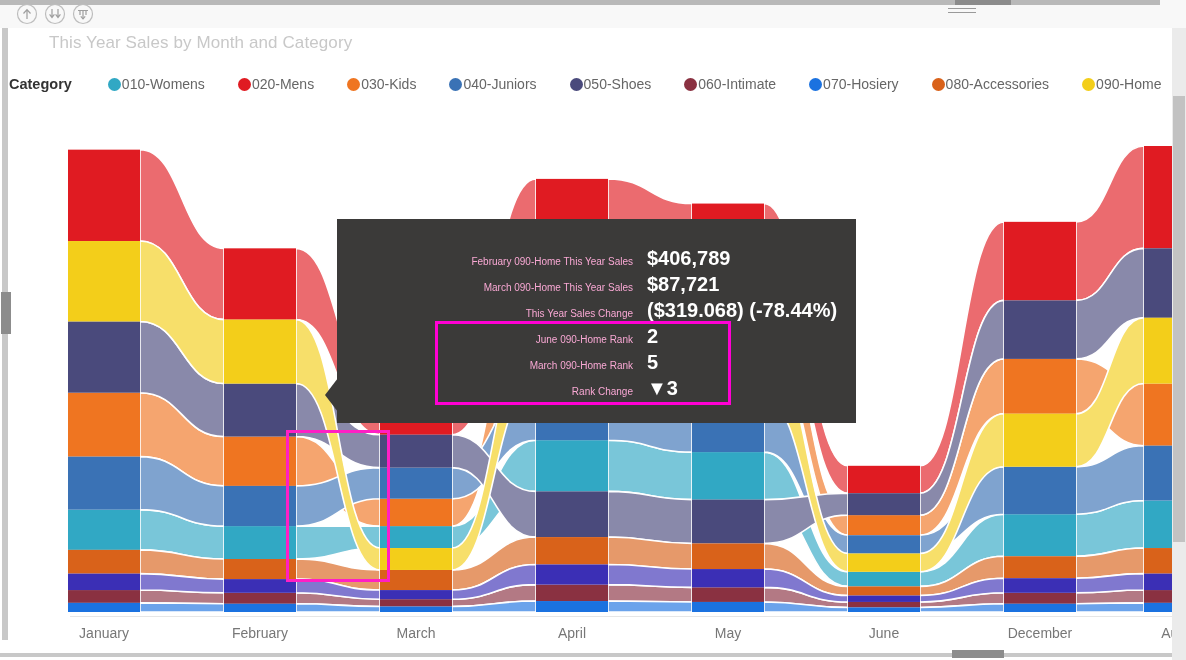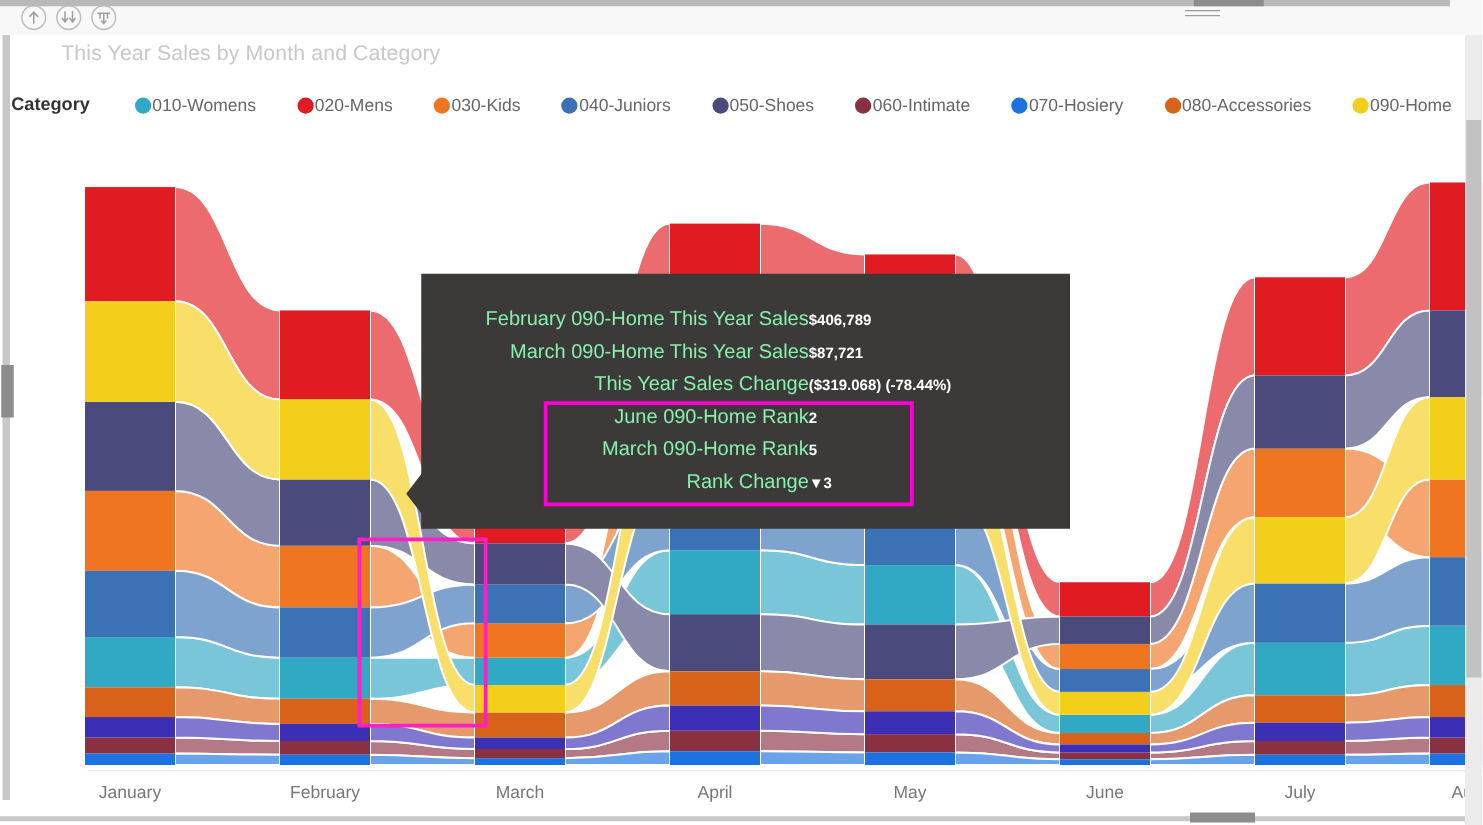--- a/index.html
+++ b/index.html
@@ -105,25 +105,25 @@
     border-top:17px solid transparent;border-bottom:17px solid transparent;
     border-right:13px solid #3b3a39;
   }
   .tt-rows{
     position:absolute;left:0;top:28px;width:519px;
   }
   .tt-row{
     display:flex;align-items:baseline;height:26px;
   }
   .tt-label{
-    width:310px;text-align:right;box-sizing:border-box;
-    font-size:16px;color:#86efac;white-space:nowrap;
+    width:310px;text-align:right;padding-right:14px;box-sizing:border-box;
+    font-size:10px;color:#f9a8d4;white-space:nowrap;
   }
   .tt-value{
-    font-size:12px;color:#ffffff;font-weight:bold;white-space:nowrap;
+    font-size:20px;color:#ffffff;font-weight:bold;white-space:nowrap;
   }
   .tt-highlight{
     position:absolute;left:435px;top:321px;width:296px;height:84px;
     border:3px solid #ff00d4;box-sizing:border-box;pointer-events:none;
   }
   .chart-highlight{
     position:absolute;left:286px;top:430px;width:104px;height:152px;
     border:3px solid #ff1fc4;box-sizing:border-box;pointer-events:none;
   }
 </style>
@@ -373,21 +373,21 @@
   </div>
 
   <div class="axis">
     <div class="axis-line"></div>
     <div class="tick" style="left:104px">January</div>
     <div class="tick" style="left:260px">February</div>
     <div class="tick" style="left:416px">March</div>
     <div class="tick" style="left:572px">April</div>
     <div class="tick" style="left:728px">May</div>
     <div class="tick" style="left:884px">June</div>
-    <div class="tick" style="left:1040px">July</div>
+    <div class="tick" style="left:1040px">December</div>
     <div class="tick" style="left:1183px">August</div>
   </div>
 
   <div class="chart-highlight"></div>
 
   <div class="tooltip-arrow"></div>
   <div class="tooltip">
     <div class="tt-rows">
       <div class="tt-row">
         <span class="tt-label">February 090-Home This Year Sales</span>

